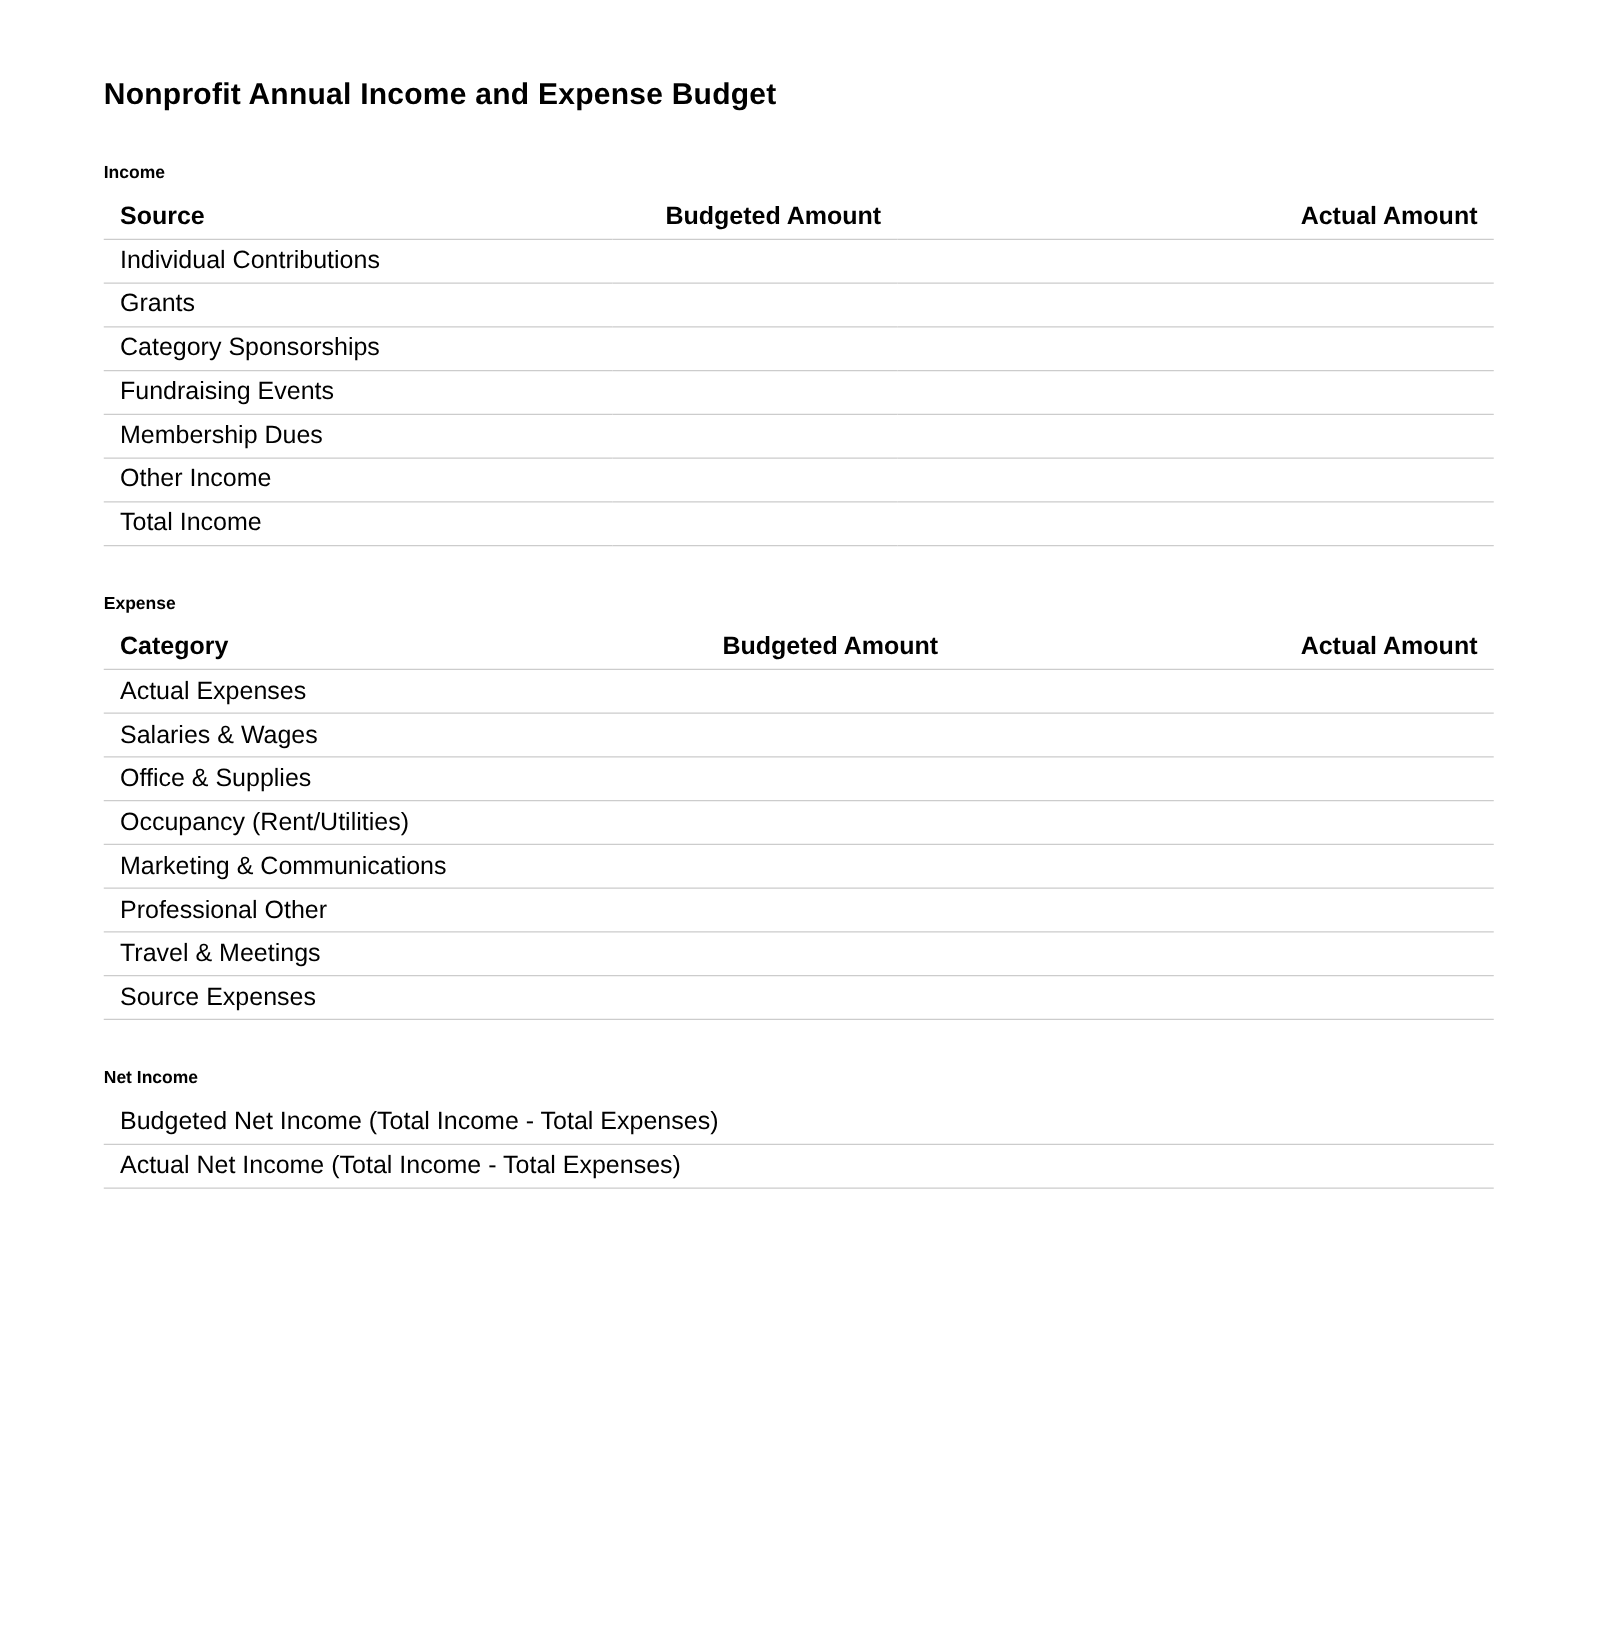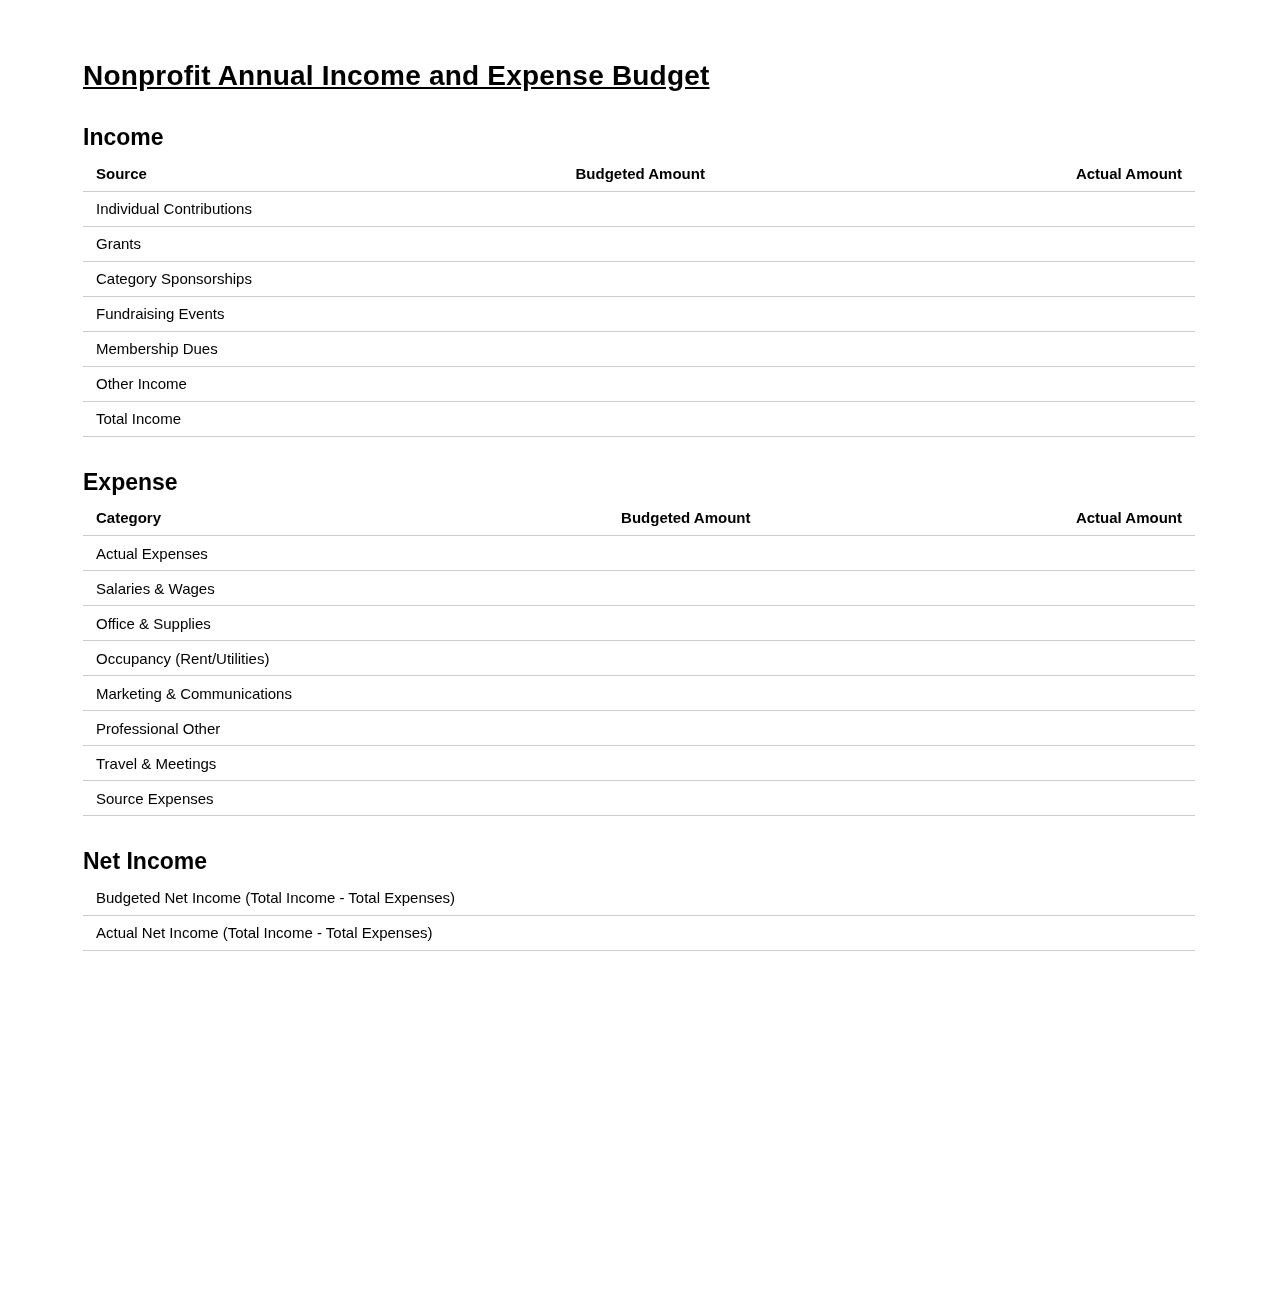--- a/index.html
+++ b/index.html
@@ -7,42 +7,41 @@
   body {
     width: 1278px;
     height: 1300px;
     font-family: "Liberation Sans", sans-serif;
     color: #000000;
     overflow: hidden;
   }
   .page { padding: 60px 83px 0 83px; }
   h1 {
     margin: 0;
-    font-size: 28px;
+    font-size: 24px;
     line-height: 32px;
     font-weight: bold;
     letter-spacing: 0.2px;
-    text-decoration: underline;
   }
   h2 {
     margin: 35px 0 9px 0;
-    font-size: 23px;
+    font-size: 14px;
     line-height: 20px;
     font-weight: bold;
   }
   table {
     width: 100%;
     border-collapse: collapse;
     table-layout: fixed;
   }
   th, td {
     height: 35px;
     padding: 0 13px;
     border-bottom: 1px solid #cccccc;
-    font-size: 15px;
+    font-size: 20px;
     vertical-align: middle;
     overflow: hidden;
     white-space: nowrap;
   }
   th { font-weight: bold; text-align: right; }
   th.left, td.left { text-align: left; }
   tr.total-row td.left { font-weight: normal; }
   
   table.income col.c1 { width: 36.6%; }
   table.income col.c2 { width: 20.5%; }

